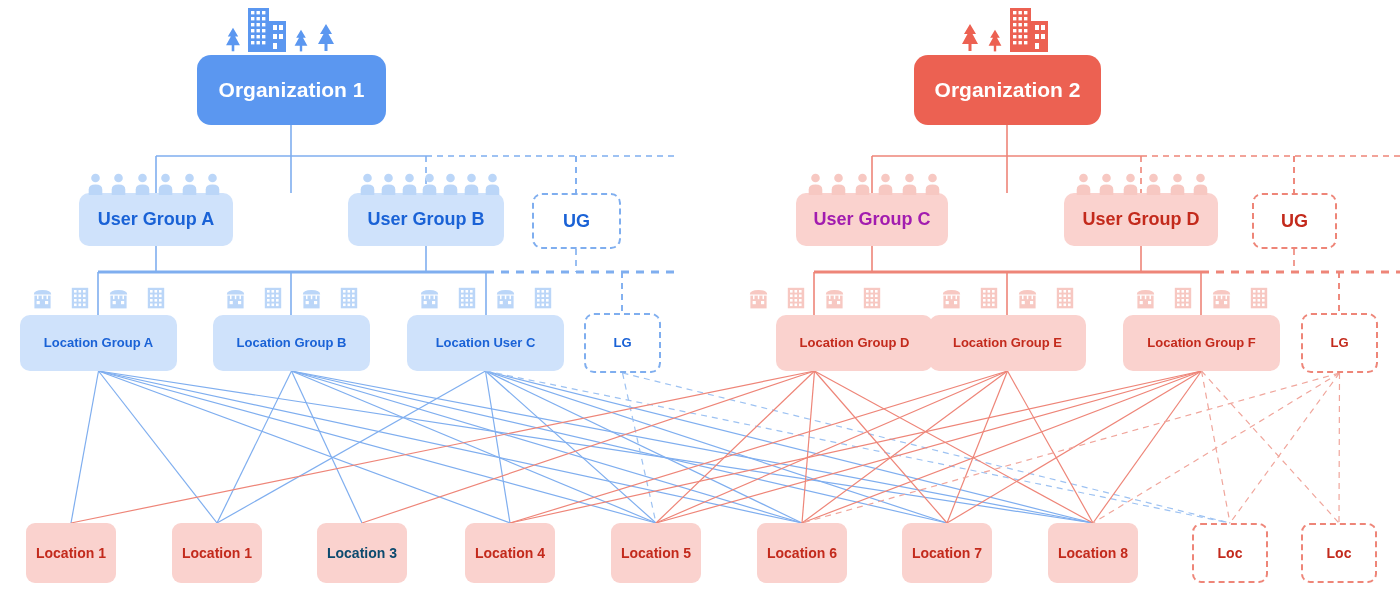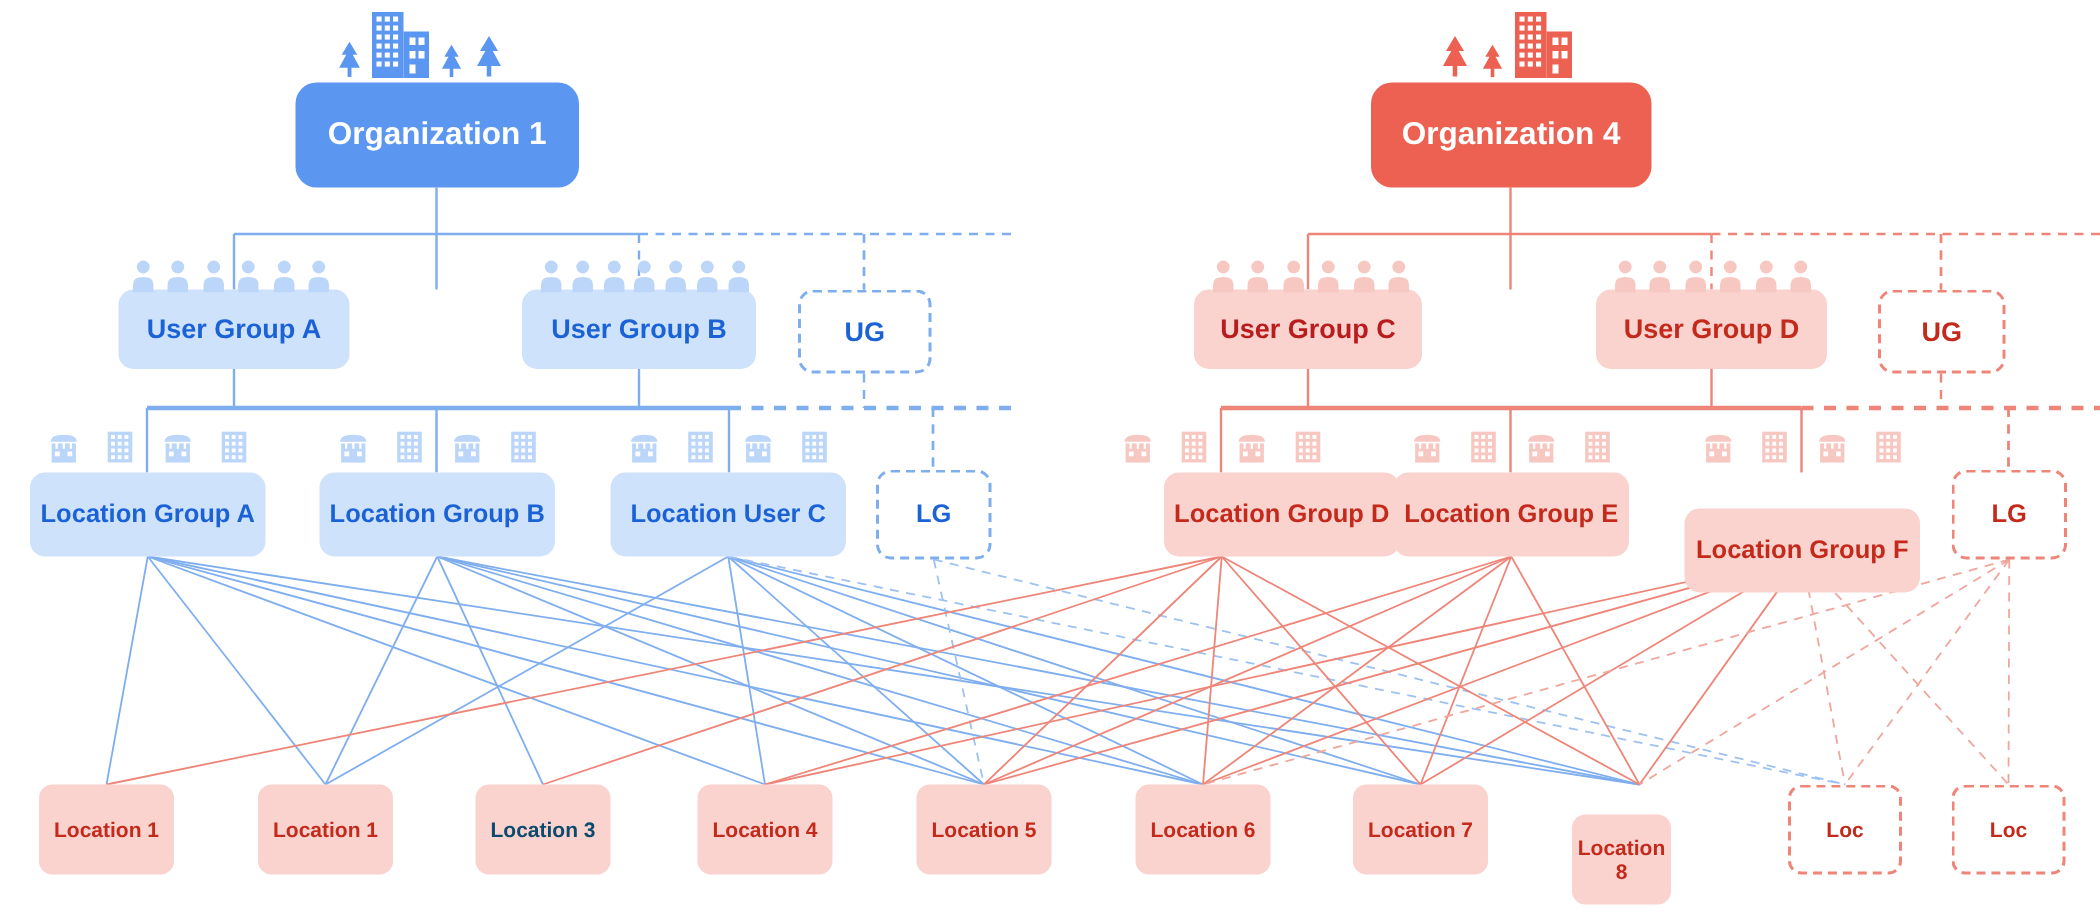--- a/index.html
+++ b/index.html
@@ -5,21 +5,21 @@
   html,body{margin:0;padding:0;background:#fff;}
   body{width:1400px;height:610px;overflow:hidden;
        font-family:"Liberation Sans","DejaVu Sans",sans-serif;}
   #stage{position:relative;width:1400px;height:610px;background:#ffffff;}
   #wires{position:absolute;left:0;top:0;width:1400px;height:610px;}
   .node{position:absolute;box-sizing:border-box;display:flex;
         align-items:center;justify-content:center;text-align:center;
         border-radius:10px;font-weight:700;line-height:1.15;}
   .org{border-radius:14px;font-size:21px;color:#ffffff;}
   .ug{font-size:18px;}
-  .lg{font-size:17px;}
+  .lg{font-size:13px;}
   .loc{font-size:14px;border-radius:9px;}
   .ghost{background:transparent;border-style:dashed;border-width:2px;}
   .icons{position:absolute;display:flex;align-items:flex-end;gap:3px;}
   .icons svg{display:block;}
 </style>
 </head>
 <body>
 
 <div id="stage">
   <svg id="wires">
@@ -182,32 +182,32 @@
           <rect x="15" y="34" width="3.4" height="3.4"></rect>
           <rect x="26" y="18" width="4" height="5"></rect>
           <rect x="32" y="18" width="4" height="5"></rect>
           <rect x="26" y="27" width="4" height="5"></rect>
           <rect x="32" y="27" width="4" height="5"></rect>
           <rect x="26" y="36" width="4" height="6"></rect>
         </g>
       </svg>
     </div>
     <div class="node org" style="left: 914px; top: 55px; width: 187px; height: 70px; background: rgb(236, 97, 82); color: rgb(255, 255, 255);">
-      <span>Organization 4</span>
+      <span>Organization 2</span>
     </div>
     <div class="node ug" style="left: 79px; top: 193px; width: 154px; height: 53px; background: rgb(207, 226, 251); color: rgb(26, 98, 214);">
       <span>User Group A</span>
     </div>
     <div class="node ug" style="left: 348px; top: 193px; width: 156px; height: 53px; background: rgb(207, 226, 251); color: rgb(26, 98, 214);">
       <span>User Group B</span>
     </div>
     <div class="node ug ghost" style="left: 532px; top: 193px; width: 89px; height: 56px; background: transparent; border: 2px dashed rgb(127, 174, 239); color: rgb(26, 98, 214);">
       <span>UG</span>
     </div>
-    <div class="node ug" style="left: 796px; top: 193px; width: 152px; height: 53px; background: rgb(250, 210, 206); color: #b91c1c;">
+    <div class="node ug" style="left: 796px; top: 193px; width: 152px; height: 53px; background: rgb(250, 210, 206); color: #a21caf;">
       <span>User Group C</span>
     </div>
     <div class="node ug" style="left: 1064px; top: 193px; width: 154px; height: 53px; background: rgb(250, 210, 206); color: rgb(195, 42, 28);">
       <span>User Group D</span>
     </div>
     <div class="node ug ghost" style="left: 1252px; top: 193px; width: 85px; height: 56px; background: transparent; border: 2px dashed rgb(238, 133, 120); color: rgb(195, 42, 28);">
       <span>UG</span>
     </div>
     <div class="node lg" style="left: 20px; top: 315px; width: 157px; height: 56px; background: rgb(207, 226, 251); color: rgb(26, 98, 214);">
       <span>Location Group A</span>
@@ -220,21 +220,21 @@
     </div>
     <div class="node lg ghost" style="left: 584px; top: 313px; width: 77px; height: 60px; background: transparent; border: 2px dashed rgb(127, 174, 239); color: rgb(26, 98, 214);">
       <span>LG</span>
     </div>
     <div class="node lg" style="left: 776px; top: 315px; width: 157px; height: 56px; background: rgb(250, 210, 206); color: rgb(195, 42, 28);">
       <span>Location Group D</span>
     </div>
     <div class="node lg" style="left: 929px; top: 315px; width: 157px; height: 56px; background: rgb(250, 210, 206); color: rgb(195, 42, 28);">
       <span>Location Group E</span>
     </div>
-    <div class="node lg" style="left: 1123px; top: 315px; width: 157px; height: 56px; background: rgb(250, 210, 206); color: rgb(195, 42, 28); margin-top: 24px;">
+    <div class="node lg" style="left: 1123px; top: 315px; width: 157px; height: 56px; background: rgb(250, 210, 206); color: rgb(195, 42, 28);">
       <span>Location Group F</span>
     </div>
     <div class="node lg ghost" style="left: 1301px; top: 313px; width: 77px; height: 60px; background: transparent; border: 2px dashed rgb(238, 133, 120); color: rgb(195, 42, 28);">
       <span>LG</span>
     </div>
     <div class="node loc" style="left: 26px; top: 523px; width: 90px; height: 60px; background: rgb(250, 210, 206); color: rgb(195, 42, 28);">
       <span>Location 1</span>
     </div>
     <div class="node loc" style="left: 172px; top: 523px; width: 90px; height: 60px; background: rgb(250, 210, 206); color: rgb(195, 42, 28);">
       <span>Location 1</span>
@@ -247,21 +247,21 @@
     </div>
     <div class="node loc" style="left: 611px; top: 523px; width: 90px; height: 60px; background: rgb(250, 210, 206); color: rgb(195, 42, 28);">
       <span>Location 5</span>
     </div>
     <div class="node loc" style="left: 757px; top: 523px; width: 90px; height: 60px; background: rgb(250, 210, 206); color: rgb(195, 42, 28);">
       <span>Location 6</span>
     </div>
     <div class="node loc" style="left: 902px; top: 523px; width: 90px; height: 60px; background: rgb(250, 210, 206); color: rgb(195, 42, 28);">
       <span>Location 7</span>
     </div>
-    <div class="node loc" style="left: 1048px; top: 523px; width: 66px; height: 60px; background: rgb(250, 210, 206); color: rgb(195, 42, 28); margin-top: 20px;">
+    <div class="node loc" style="left: 1048px; top: 523px; width: 90px; height: 60px; background: rgb(250, 210, 206); color: rgb(195, 42, 28);">
       <span>Location 8</span>
     </div>
     <div class="node loc ghost" style="left: 1192px; top: 523px; width: 76px; height: 60px; background: transparent; border: 2px dashed rgb(238, 133, 120); color: rgb(195, 42, 28);">
       <span>Loc</span>
     </div>
     <div class="node loc ghost" style="left: 1301px; top: 523px; width: 76px; height: 60px; background: transparent; border: 2px dashed rgb(238, 133, 120); color: rgb(195, 42, 28);">
       <span>Loc</span>
     </div>
     <div class="icons" style="left: 88px; top: 173px; gap: 2px; width: 132px; justify-content: space-between;">
       <svg width="15" height="22" viewBox="0 0 15 22">

